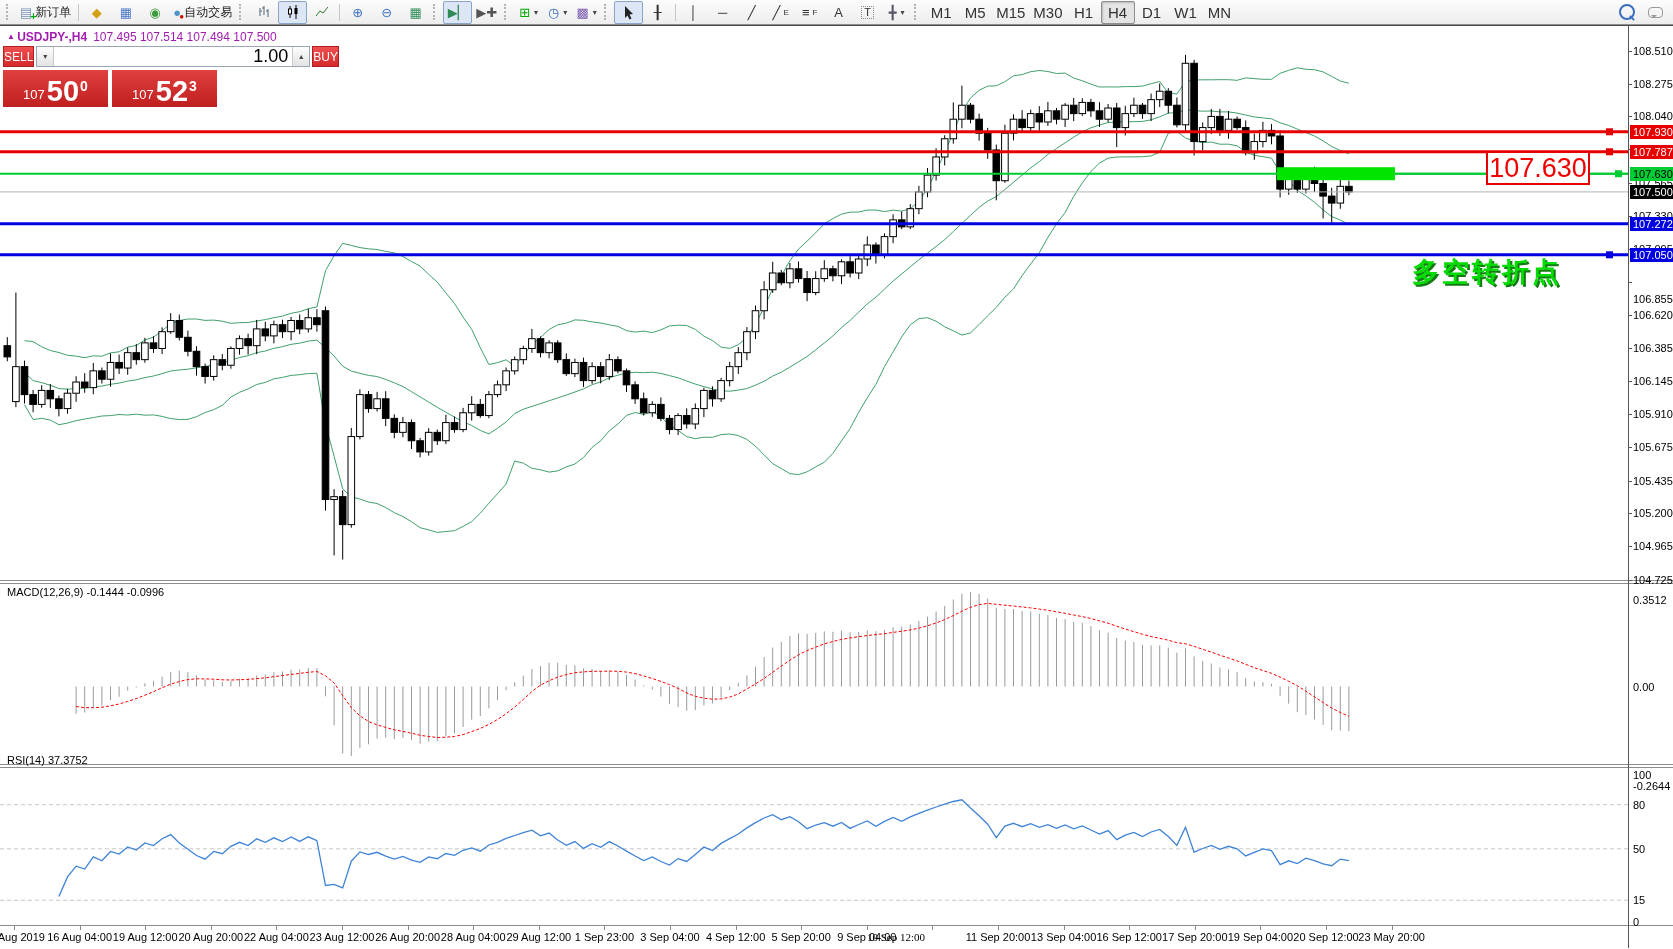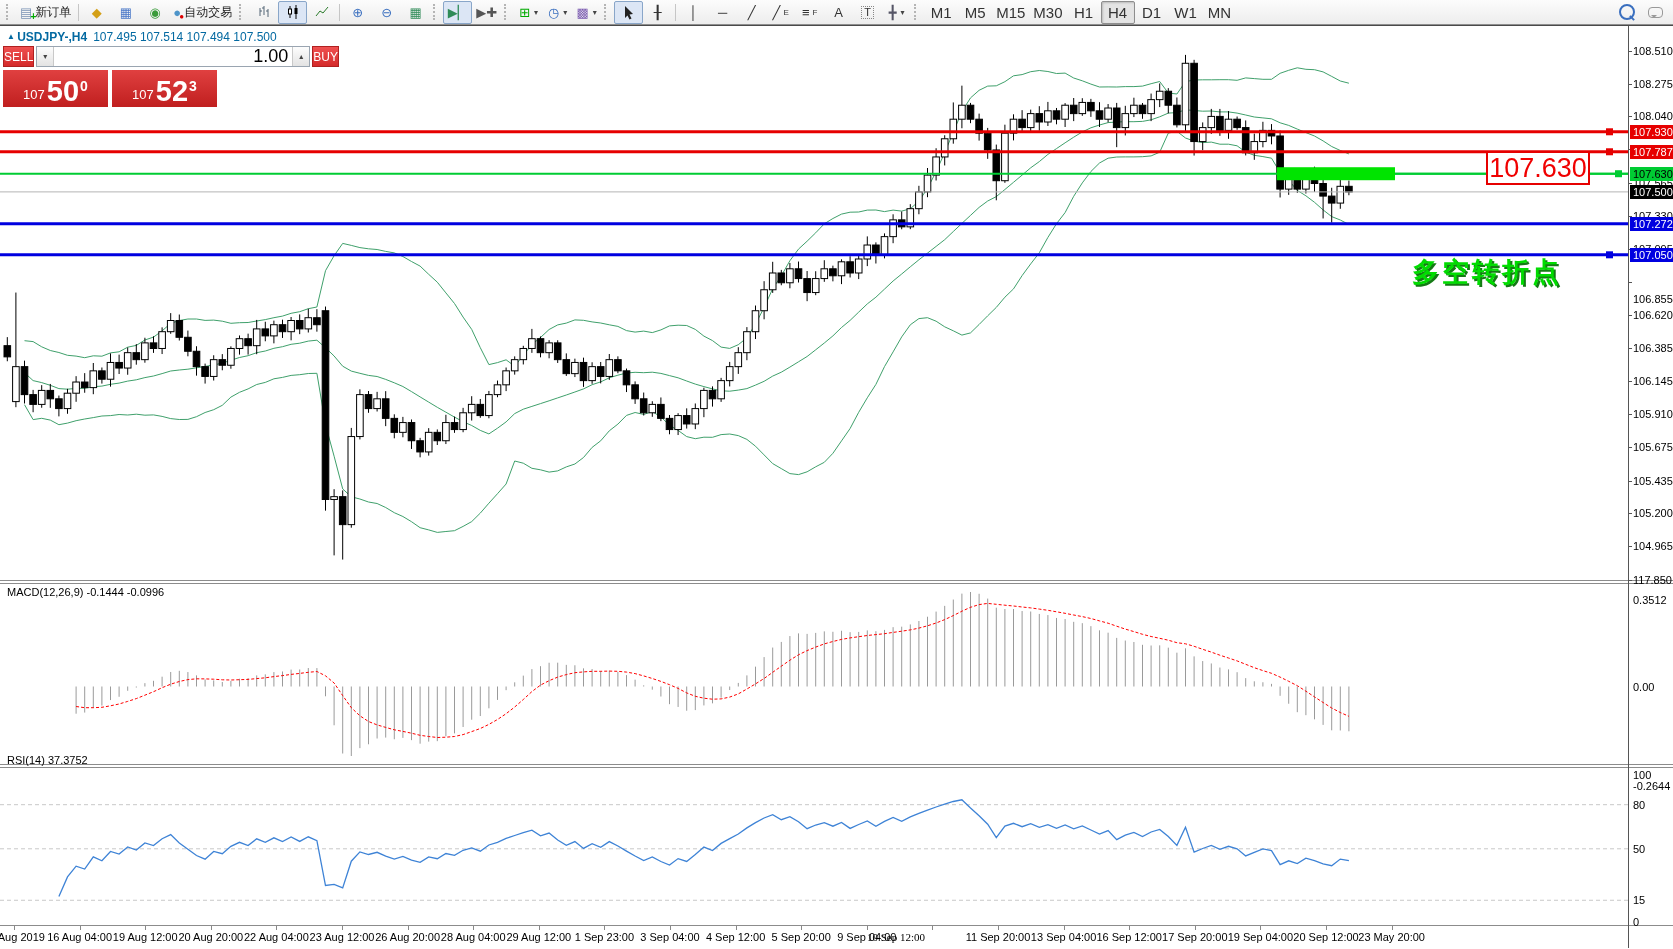--- a/index.html
+++ b/index.html
@@ -30,21 +30,21 @@
     transform:rotate(-45deg);left:10px;top:9px;}
   .bubble{width:13px;height:9px;border:1.5px solid #999;border-radius:4px;position:relative;display:inline-block;}
   .bubble::after{content:"";position:absolute;left:2px;bottom:-4px;border:3px solid transparent;border-top-color:#999;}
   .subE{font-size:8px;vertical-align:-3px;}
 
   
   .chart-top-border{position:absolute;left:0;top:25px;width:1673px;height:1px;background:#4a4a4a;}
   .panel-sep{position:absolute;left:0;width:1673px;height:4px;border-top:1px solid #8c8c8c;border-bottom:1px solid #8c8c8c;background:#fff;box-sizing:border-box;}
   .axis-col{position:absolute;left:1628px;top:26px;width:1px;height:922px;background:#555;}
 
-  .ohlc-line{position:absolute;left:7px;top:30px;font-size:12px;color:#0369a1;}
+  .ohlc-line{position:absolute;left:7px;top:30px;font-size:12px;color:#a21caf;}
   .ohlc-line::before{content:"▲ ";font-size:8px;vertical-align:2px;}
   .ohlc-line .sym{font-weight:bold;margin-right:6px;}
 
   
   .oneclick{position:absolute;left:3px;top:46px;width:214px;}
   .oc-row{display:flex;height:21px;}
   .oc-btn{width:48px;background:linear-gradient(#ef5050,#d42a2a);color:#fff;font-size:12px;
     display:flex;align-items:center;justify-content:center;border:1px solid #b02020;box-sizing:border-box;}
   .oc-spin{flex:1;display:flex;margin:0 2px;border:1px solid #9aa5b1;background:#fff;}
   .oc-step{width:16px;background:linear-gradient(#fdfdfd,#e3e3e3);color:#444;font-size:8px;
@@ -782,21 +782,21 @@
     <div class="axis-label" style="top: 408.18px;">105.910</div>
     <div class="tick-mark" style="top: 447px;"></div>
     <div class="axis-label" style="top: 441.033px;">105.675</div>
     <div class="tick-mark" style="top: 481px;"></div>
     <div class="axis-label" style="top: 474.585px;">105.435</div>
     <div class="tick-mark" style="top: 513px;"></div>
     <div class="axis-label" style="top: 507.438px;">105.200</div>
     <div class="tick-mark" style="top: 546px;"></div>
     <div class="axis-label" style="top: 540.291px;">104.965</div>
     <div class="tick-mark" style="top: 580px;"></div>
-    <div class="axis-label" style="top: 573.843px;">117.850</div>
+    <div class="axis-label" style="top: 573.843px;">104.725</div>
     <div class="badge" style="top: 124.784px; background: rgb(230, 0, 0); color: rgb(255, 255, 255);">107.930</div>
     <div class="badge" style="top: 144.775px; background: rgb(230, 0, 0); color: rgb(255, 255, 255);">107.787</div>
     <div class="badge" style="top: 166.724px; background: rgb(0, 204, 51); color: rgb(0, 0, 0);">107.630</div>
     <div class="badge" style="top: 184.898px; background: rgb(0, 0, 0); color: rgb(255, 255, 255);">107.500</div>
     <div class="badge" style="top: 216.772px; background: rgb(0, 0, 224); color: rgb(255, 255, 255);">107.272</div>
     <div class="badge" style="top: 247.808px; background: rgb(0, 0, 224); color: rgb(255, 255, 255);">107.050</div>
     <div class="axis-label" style="top: 593.842px;">0.3512</div>
     <div class="axis-label" style="top: 680.5px;">0.00</div>
     <div class="axis-label" style="top: 779.965px;">-0.2644</div>
     <div class="axis-label" style="top: 769.3px;">100</div>

